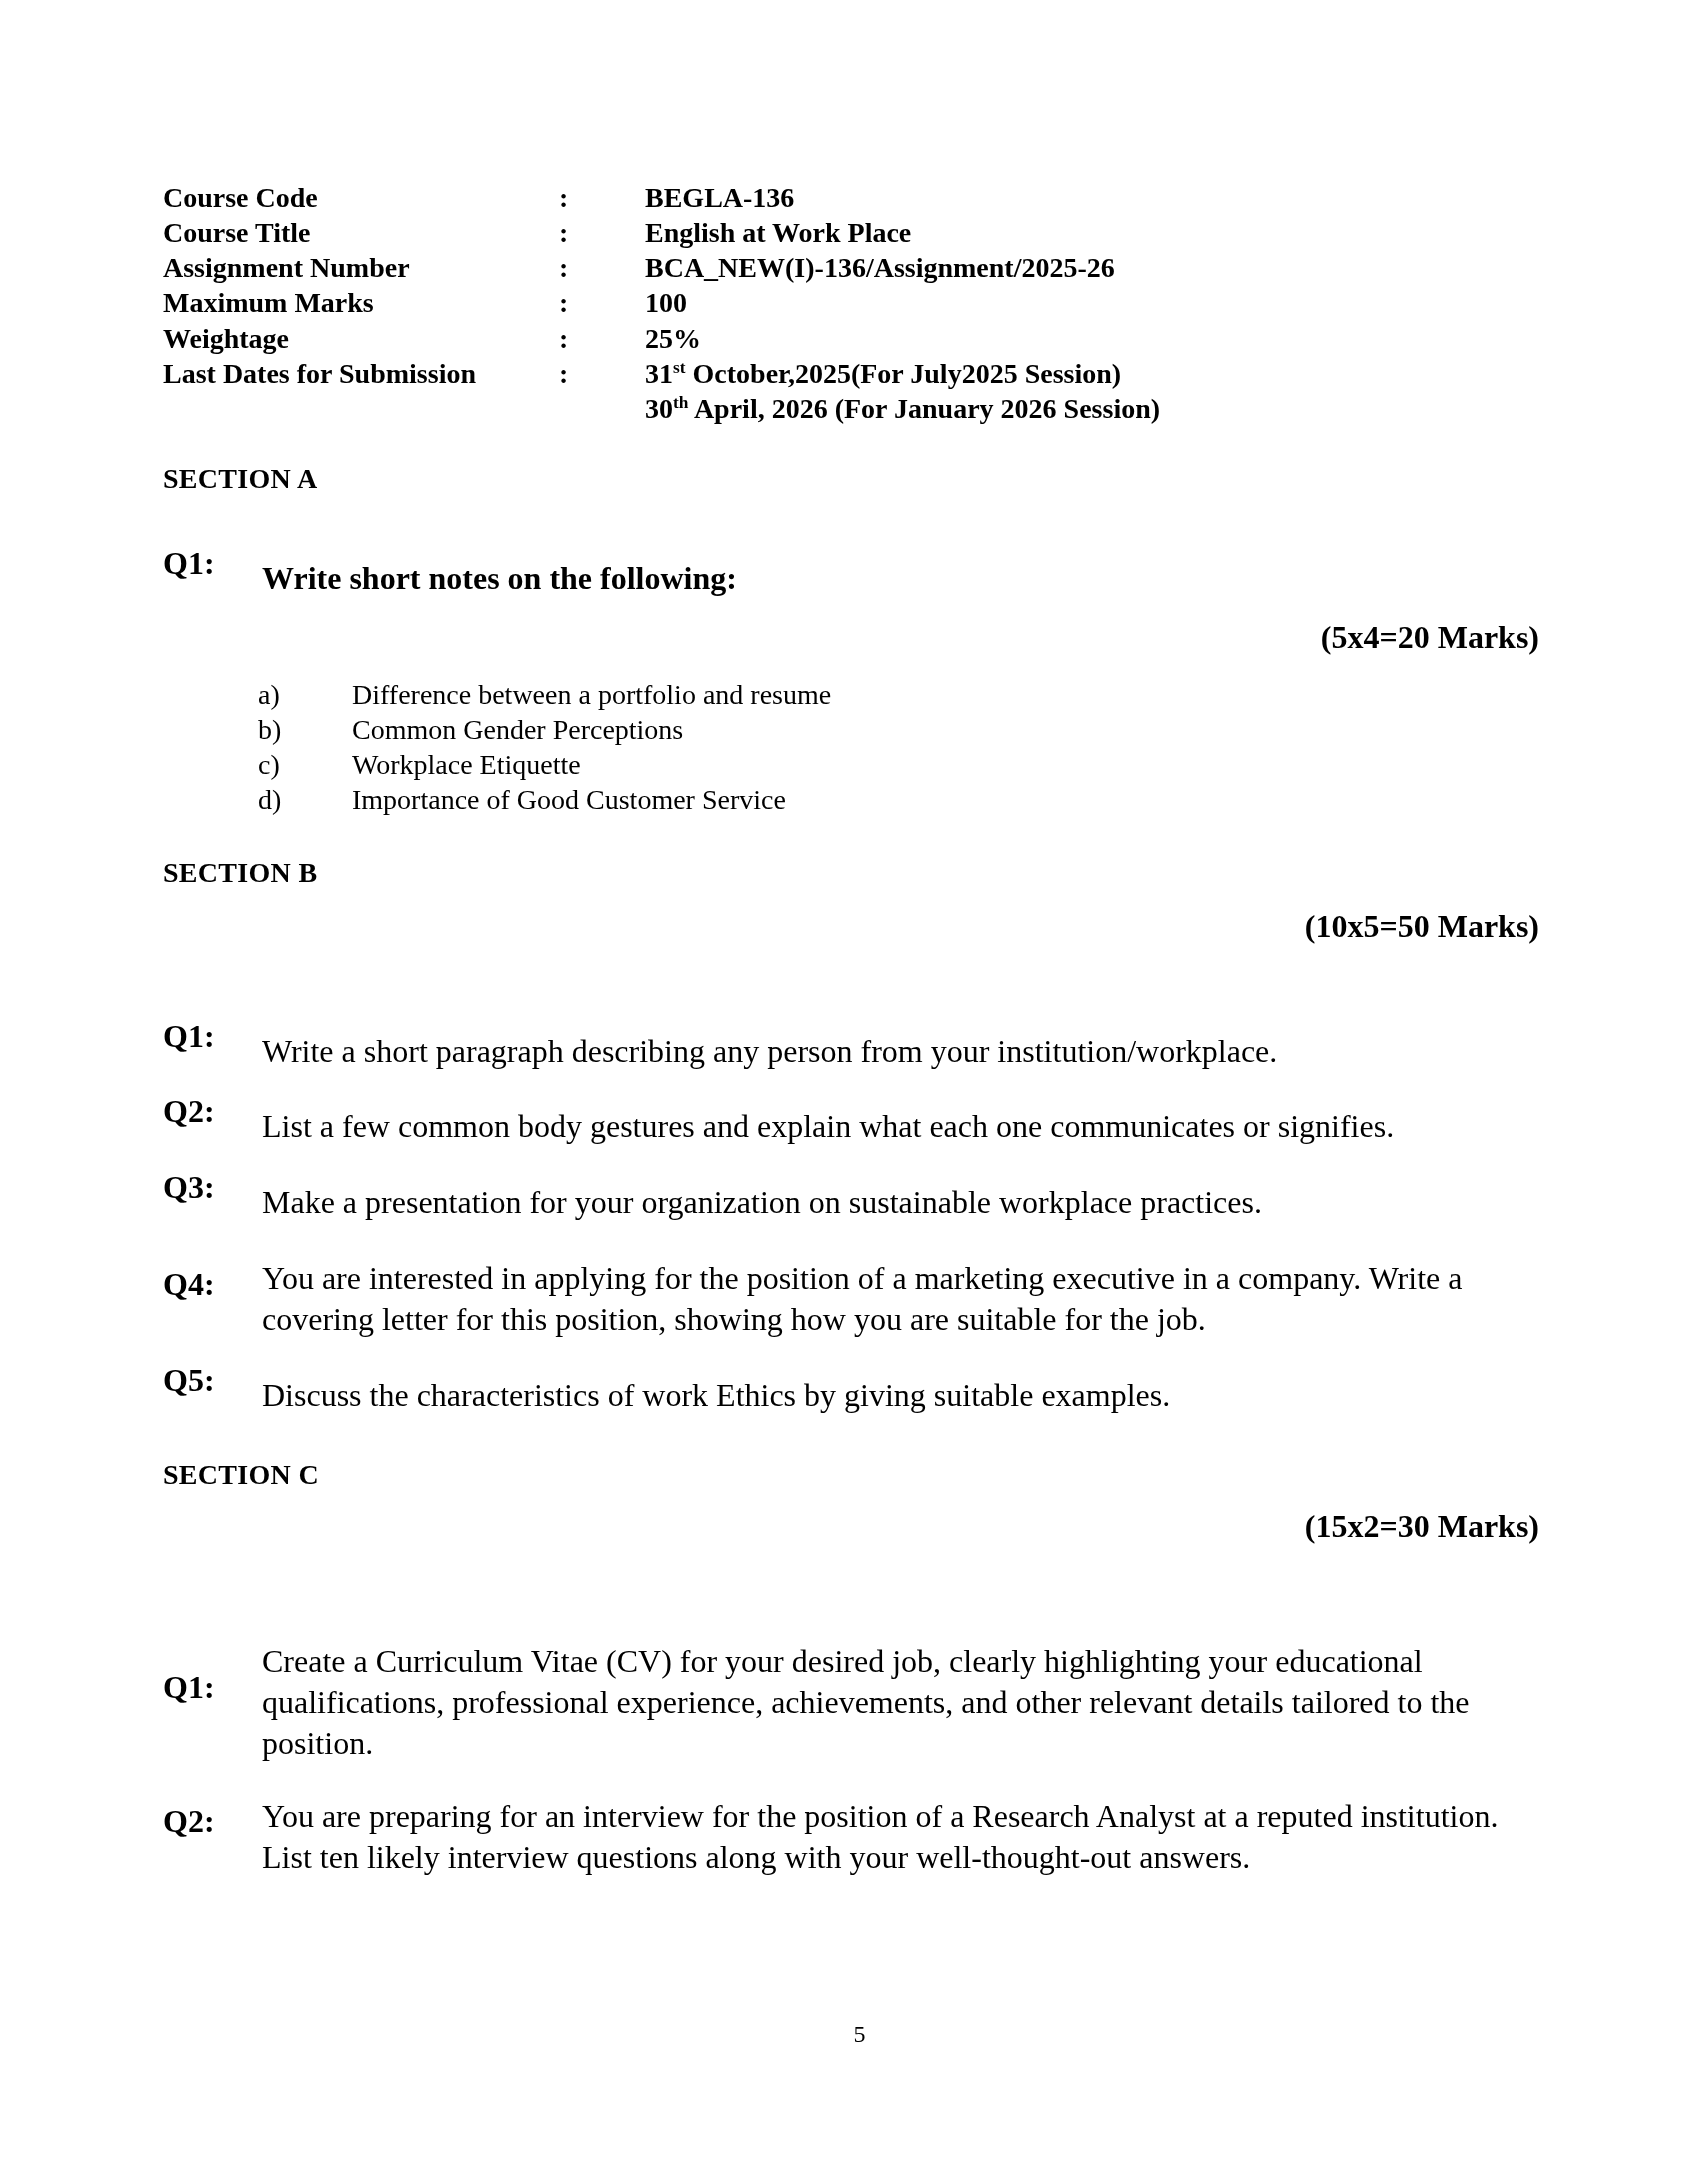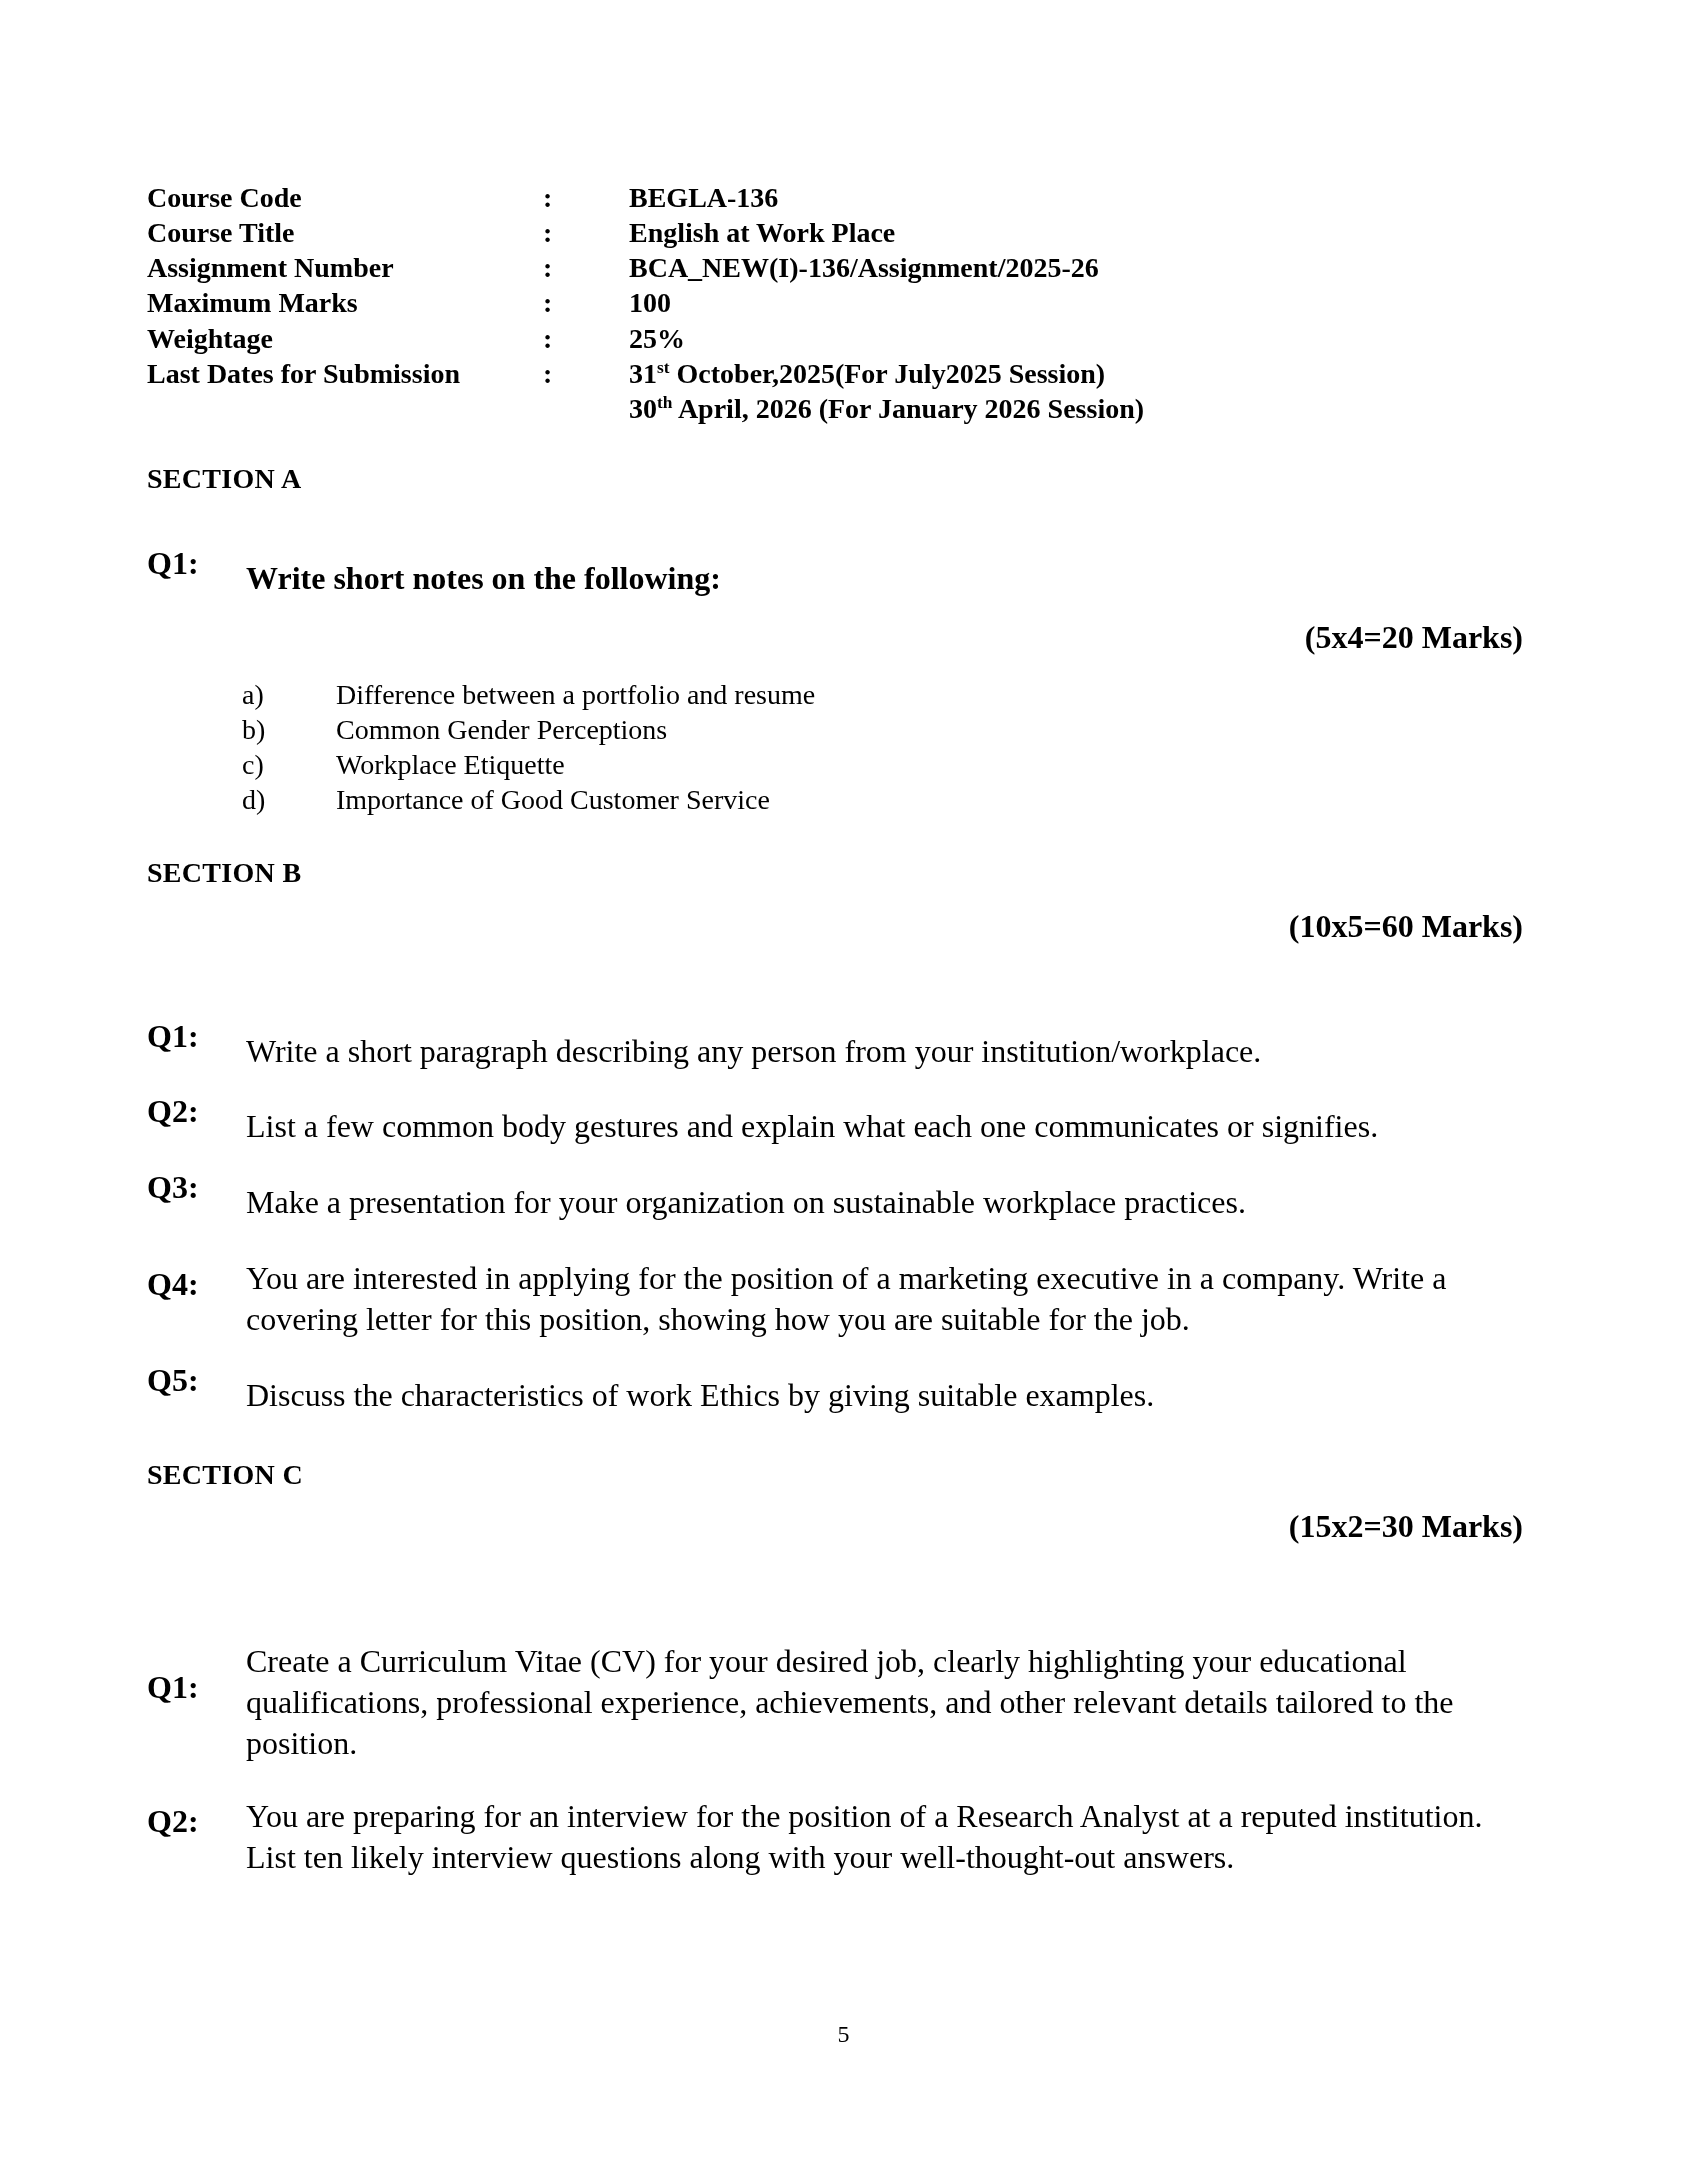--- a/index.html
+++ b/index.html
@@ -12,21 +12,21 @@
     width: 1687px;
     height: 2183px;
     font-family: "Liberation Serif", "DejaVu Serif", serif;
     color: #000000;
     position: relative;
     overflow: hidden;
   }
 
   .page {
     position: absolute;
-    left: 0; top: 0;
+    left: 16px; top: 0;
     width: 1431px;
     height: 2183px;
     padding: 12px;
   }
 
   .content {
     position: absolute;
     left: 147px;
     top: 180px;
     width: 1376px;
@@ -200,21 +200,21 @@
         </div>
         <div class="sub-row">
           <div class="sub-marker">d)</div>
           <div class="sub-text">Importance of Good Customer Service</div>
         </div>
       </div>
     </div>
 
     <div class="sec-b-wrap">
       <div class="section-heading">SECTION B</div>
-      <div class="marks secB-marks">(10x5=60 Marks)</div>
+      <div class="marks secB-marks">(10x5=50 Marks)</div>
 
       <div class="qlist-b">
         <div class="q-row">
           <div class="q-label">Q1:</div>
           <div class="q-text">Write a short paragraph describing any person from your institution/workplace.</div>
         </div>
         <div class="q-row">
           <div class="q-label">Q2:</div>
           <div class="q-text">List a few common body gestures and explain what each one communicates or signifies.</div>
         </div>

